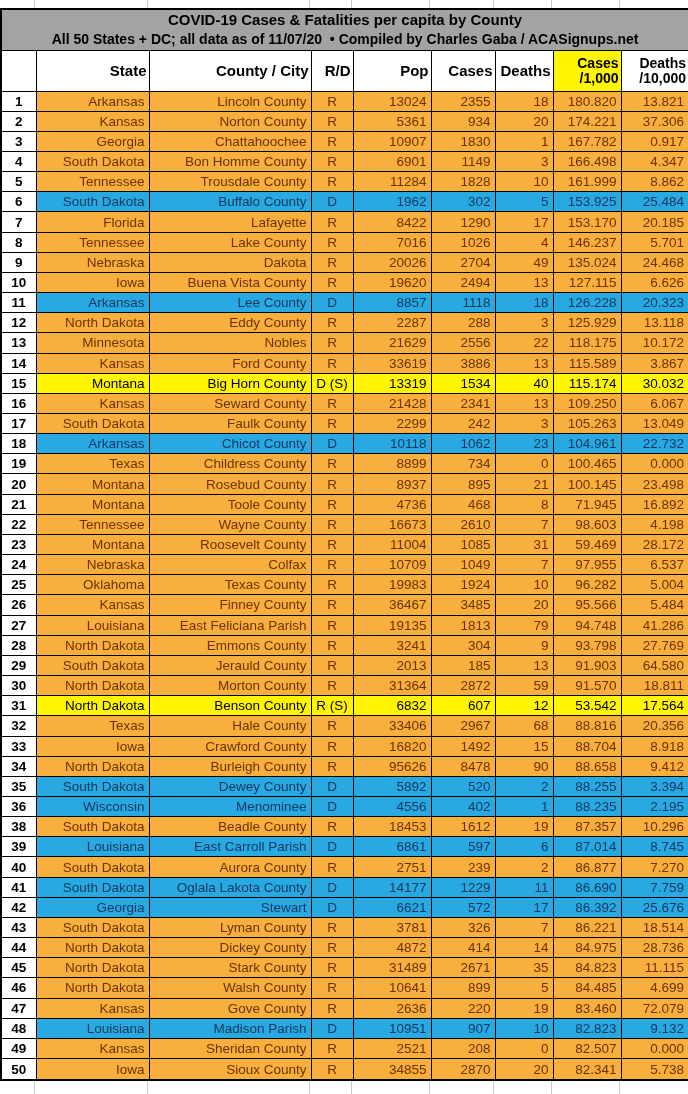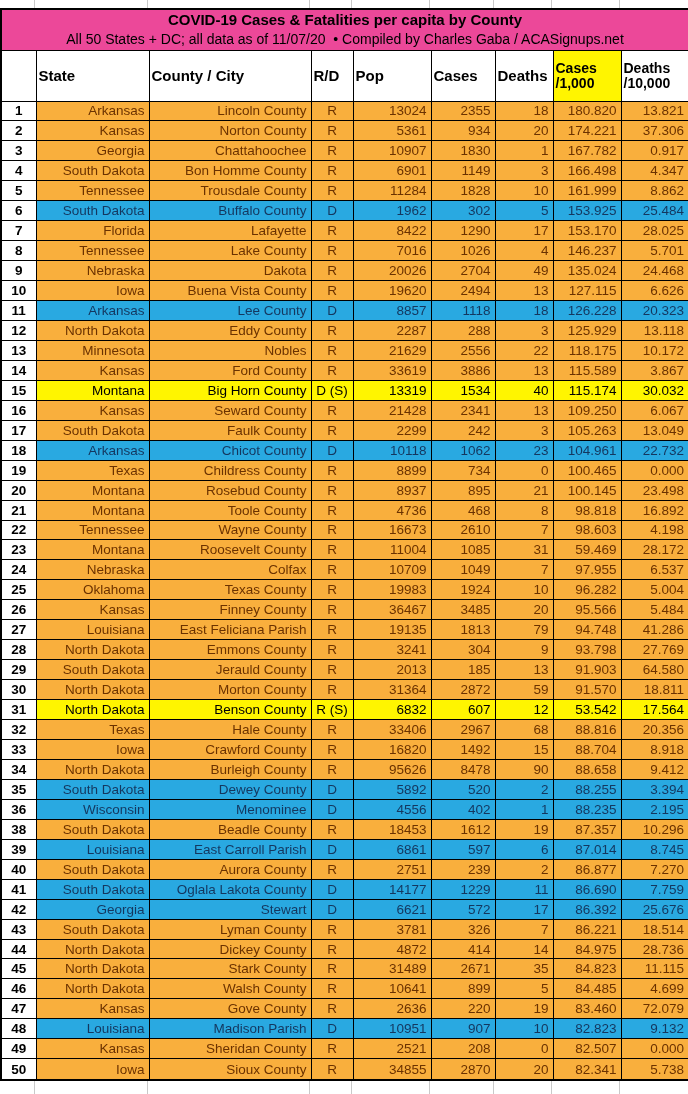--- a/index.html
+++ b/index.html
@@ -13,25 +13,25 @@
   .grid-strip .gcell:last-child{border-right:none;}
 
   table{border-collapse:collapse;table-layout:fixed;width:688px;height:1073px;border:2px solid #000;}
   th,td{border:1px solid #000;box-sizing:border-box;overflow:hidden;white-space:nowrap;}
 
   
   col.c-rank{width:35px}col.c-state{width:113px}col.c-county{width:162px}
   col.c-rd{width:42px}col.c-pop{width:78px}col.c-cases{width:64px}
   col.c-deaths{width:58px}col.c-k{width:68px}col.c-10k{width:68px}
 
-  .title-cell{height:41px;background:#ec4899;text-align:center;vertical-align:middle;padding:0;}
+  .title-cell{height:41px;background:#a3a3a3;text-align:center;vertical-align:middle;padding:0;}
   .title-line1{font-size:15px;font-weight:bold;color:#000;line-height:20px;white-space:pre;}
-  .title-line2{font-size:14px;font-weight:normal;color:#000;line-height:19px;white-space:pre;}
-
-  thead th{height:51px;background:#fff;color:#000;font-size:15px;font-weight:bold;text-align:left;vertical-align:middle;padding:0 2px;}
+  .title-line2{font-size:14px;font-weight:bold;color:#000;line-height:19px;white-space:pre;}
+
+  thead th{height:41px;background:#fff;color:#000;font-size:15px;font-weight:bold;text-align:right;vertical-align:middle;padding:0 2px;}
   thead th.hl-yellow{background:var(--yellow-row,#FFF500);}
   .hdr-two{font-size:14px;line-height:15px;}
 
   tbody td{font-size:13.5px;font-weight:normal;padding:0 4px;vertical-align:middle;}
   td.rank-cell{background:#fff;color:#000;font-weight:bold;text-align:center;padding:0 2px;}
   td.al-r{text-align:right;}
   td.al-c{text-align:center;padding:0 1px;}
 
   tr.hl-orange td.data-cell{background:var(--orange-row,#F9AF3D);color:var(--orange-text,#6B3200);}
   tr.hl-blue   td.data-cell{background:var(--blue-row,#29A9E1);color:var(--blue-text,#14375F);}
@@ -160,21 +160,21 @@
         </tr>
         <tr class="hl-orange">
           <td class="rank-cell">7</td>
           <td class="data-cell al-r">Florida</td>
           <td class="data-cell al-r">Lafayette</td>
           <td class="data-cell al-c">R</td>
           <td class="data-cell al-r">8422</td>
           <td class="data-cell al-r">1290</td>
           <td class="data-cell al-r">17</td>
           <td class="data-cell al-r">153.170</td>
-          <td class="data-cell al-r">28.025</td>
+          <td class="data-cell al-r">20.185</td>
         </tr>
         <tr class="hl-orange">
           <td class="rank-cell">8</td>
           <td class="data-cell al-r">Tennessee</td>
           <td class="data-cell al-r">Lake County</td>
           <td class="data-cell al-c">R</td>
           <td class="data-cell al-r">7016</td>
           <td class="data-cell al-r">1026</td>
           <td class="data-cell al-r">4</td>
           <td class="data-cell al-r">146.237</td>
@@ -313,21 +313,21 @@
           <td class="data-cell al-r">23.498</td>
         </tr>
         <tr class="hl-orange">
           <td class="rank-cell">21</td>
           <td class="data-cell al-r">Montana</td>
           <td class="data-cell al-r">Toole County</td>
           <td class="data-cell al-c">R</td>
           <td class="data-cell al-r">4736</td>
           <td class="data-cell al-r">468</td>
           <td class="data-cell al-r">8</td>
-          <td class="data-cell al-r">98.818</td>
+          <td class="data-cell al-r">71.945</td>
           <td class="data-cell al-r">16.892</td>
         </tr>
         <tr class="hl-orange">
           <td class="rank-cell">22</td>
           <td class="data-cell al-r">Tennessee</td>
           <td class="data-cell al-r">Wayne County</td>
           <td class="data-cell al-c">R</td>
           <td class="data-cell al-r">16673</td>
           <td class="data-cell al-r">2610</td>
           <td class="data-cell al-r">7</td>

